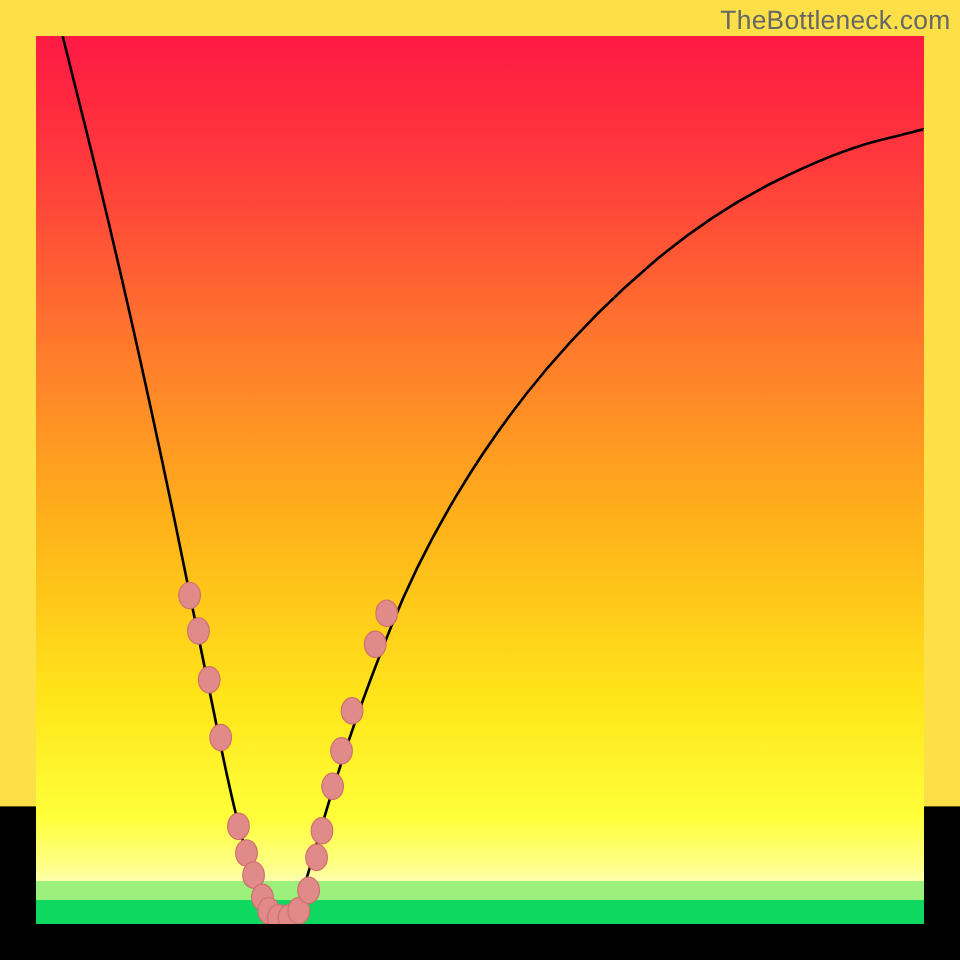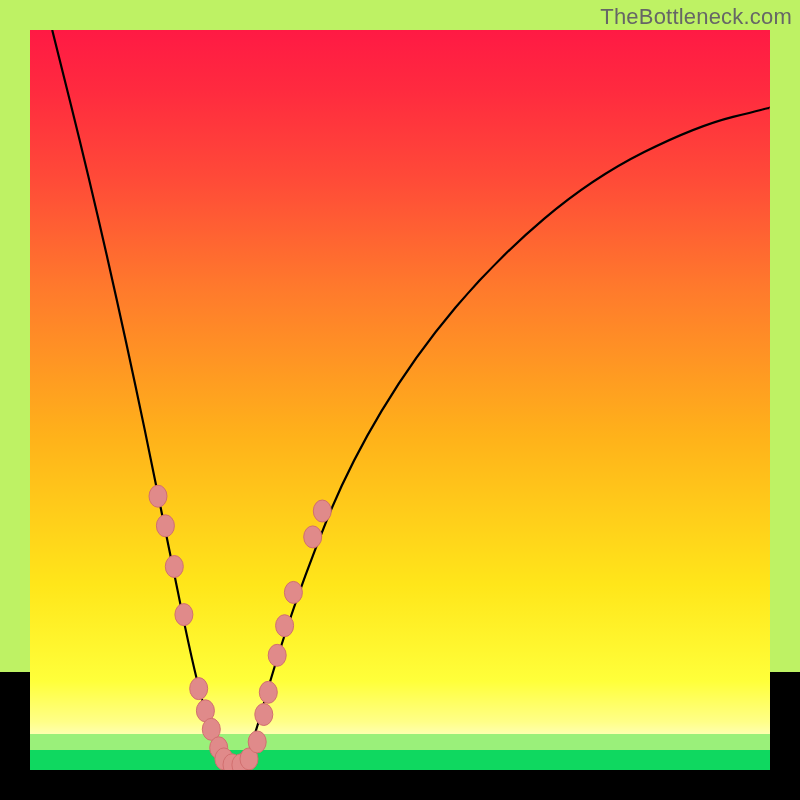--- a/index.html
+++ b/index.html
@@ -10,21 +10,21 @@
     background: #000;
     overflow: hidden;
     font-family: Arial, Helvetica, sans-serif;
   }
   .frame {
     position: absolute;
     top: 0;
     left: 0;
     width: 800px;
     height: 672px;
-    background: #bef264;
+    background: #fde047;
   }
   .plot-area {
     position: absolute;
     top: 30px;
     left: 30px;
     width: 740px;
     height: 740px;
     
     background:
       linear-gradient(to bottom,

